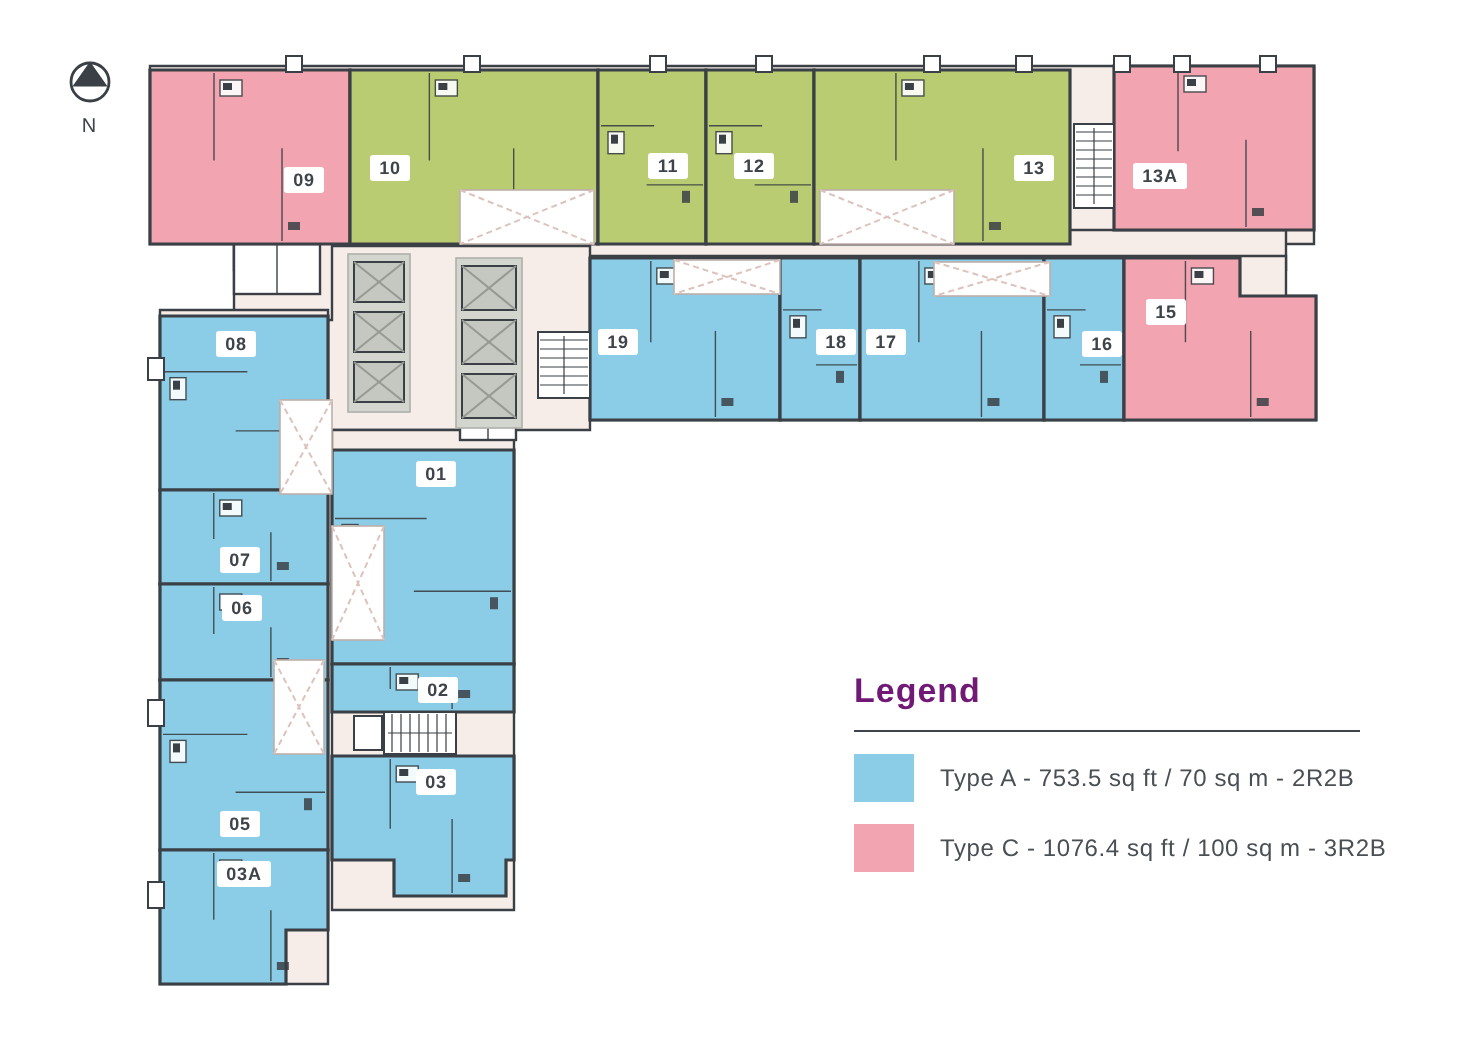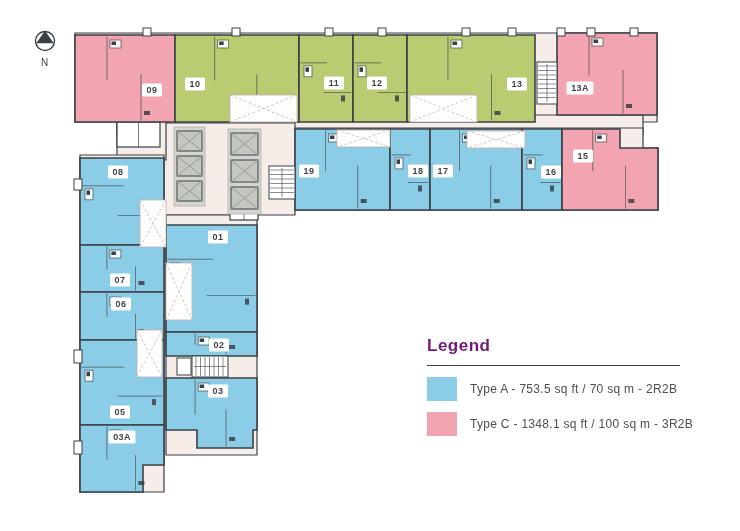--- a/index.html
+++ b/index.html
@@ -376,16 +376,16 @@
 
 <div class="legend">
   <div class="legend-title">Legend</div>
   <div class="legend-items">
     <div class="legend-row">
       <div class="legend-swatch" style="background: rgb(139, 205, 230);"></div>
       <div class="legend-label">Type A - 753.5 sq ft / 70 sq m - 2R2B</div>
     </div>
     <div class="legend-row">
       <div class="legend-swatch" style="background: rgb(242, 164, 176);"></div>
-      <div class="legend-label">Type C - 1348.1 sq ft / 100 sq m - 3R2B</div>
+      <div class="legend-label">Type C - 1076.4 sq ft / 100 sq m - 3R2B</div>
     </div>
   </div>
 </div>
 
 </body></html>

